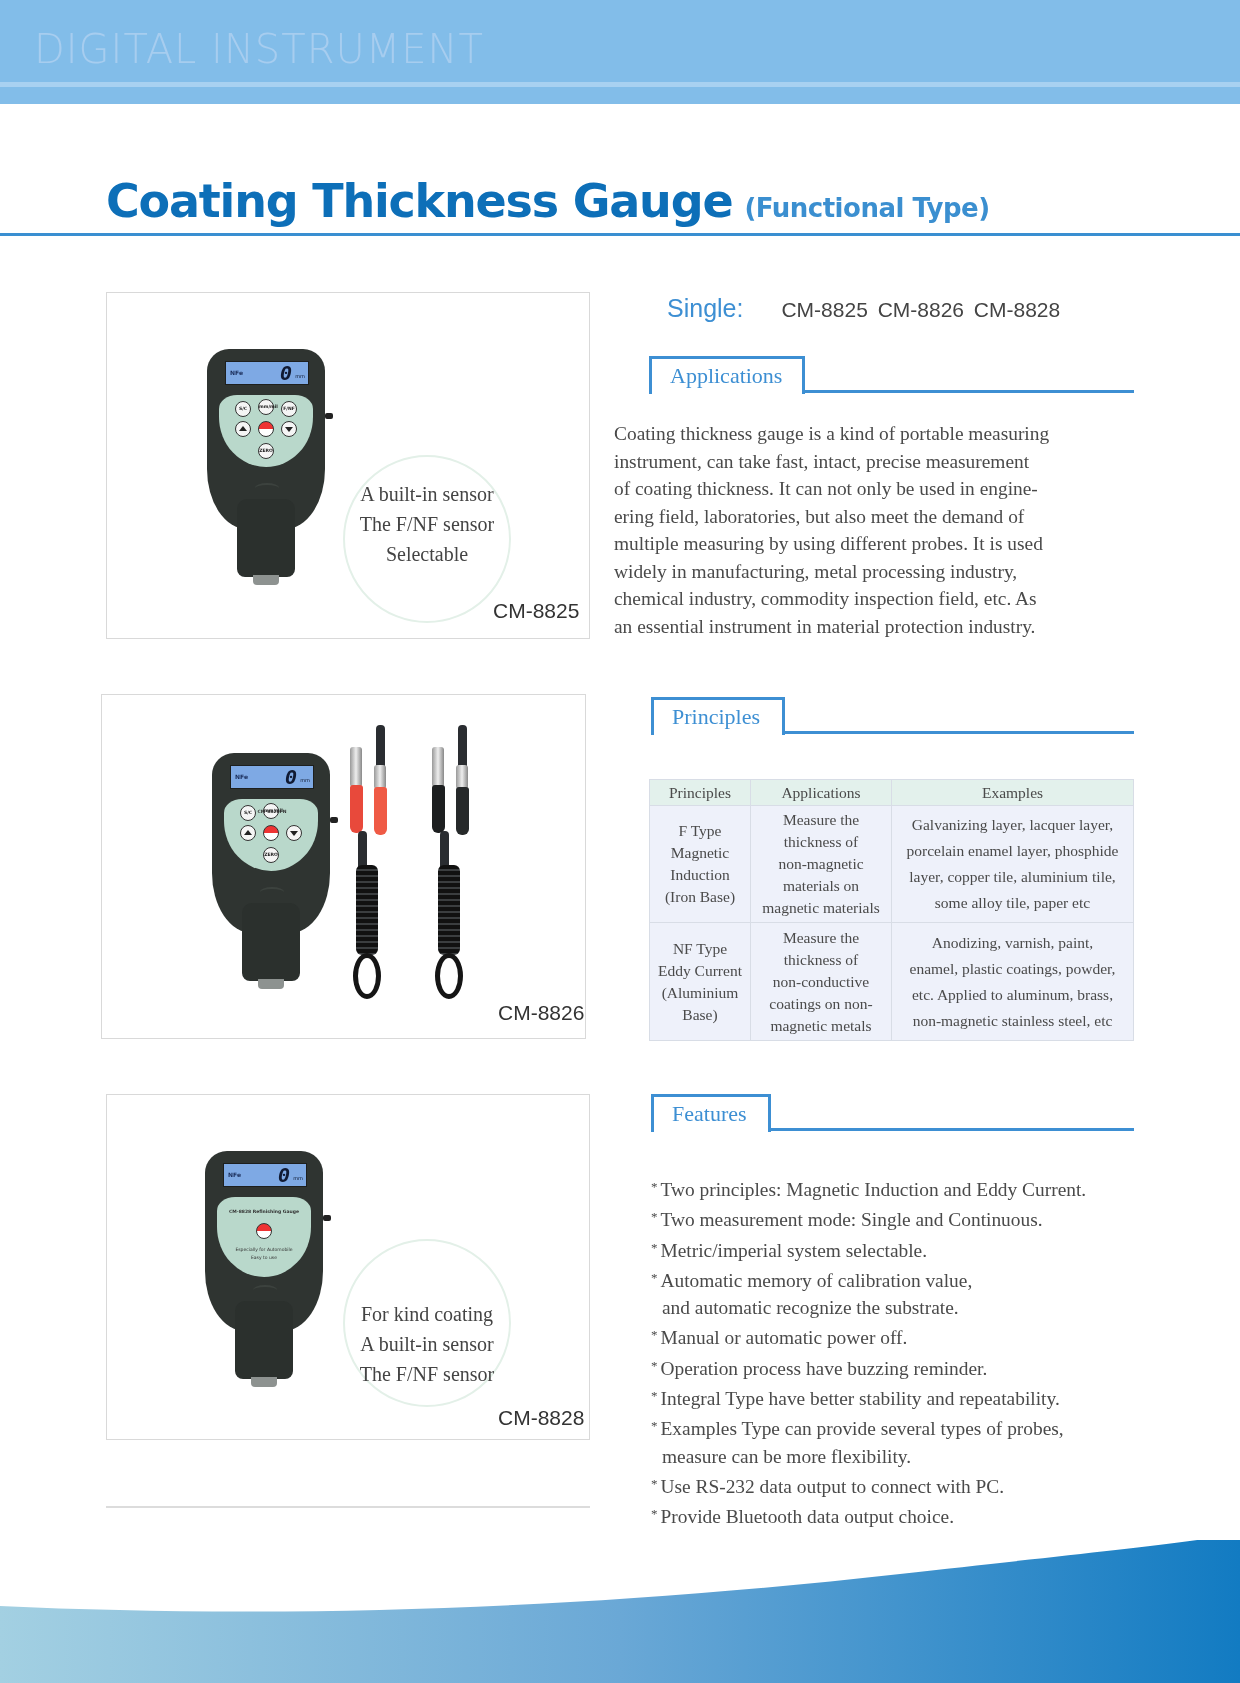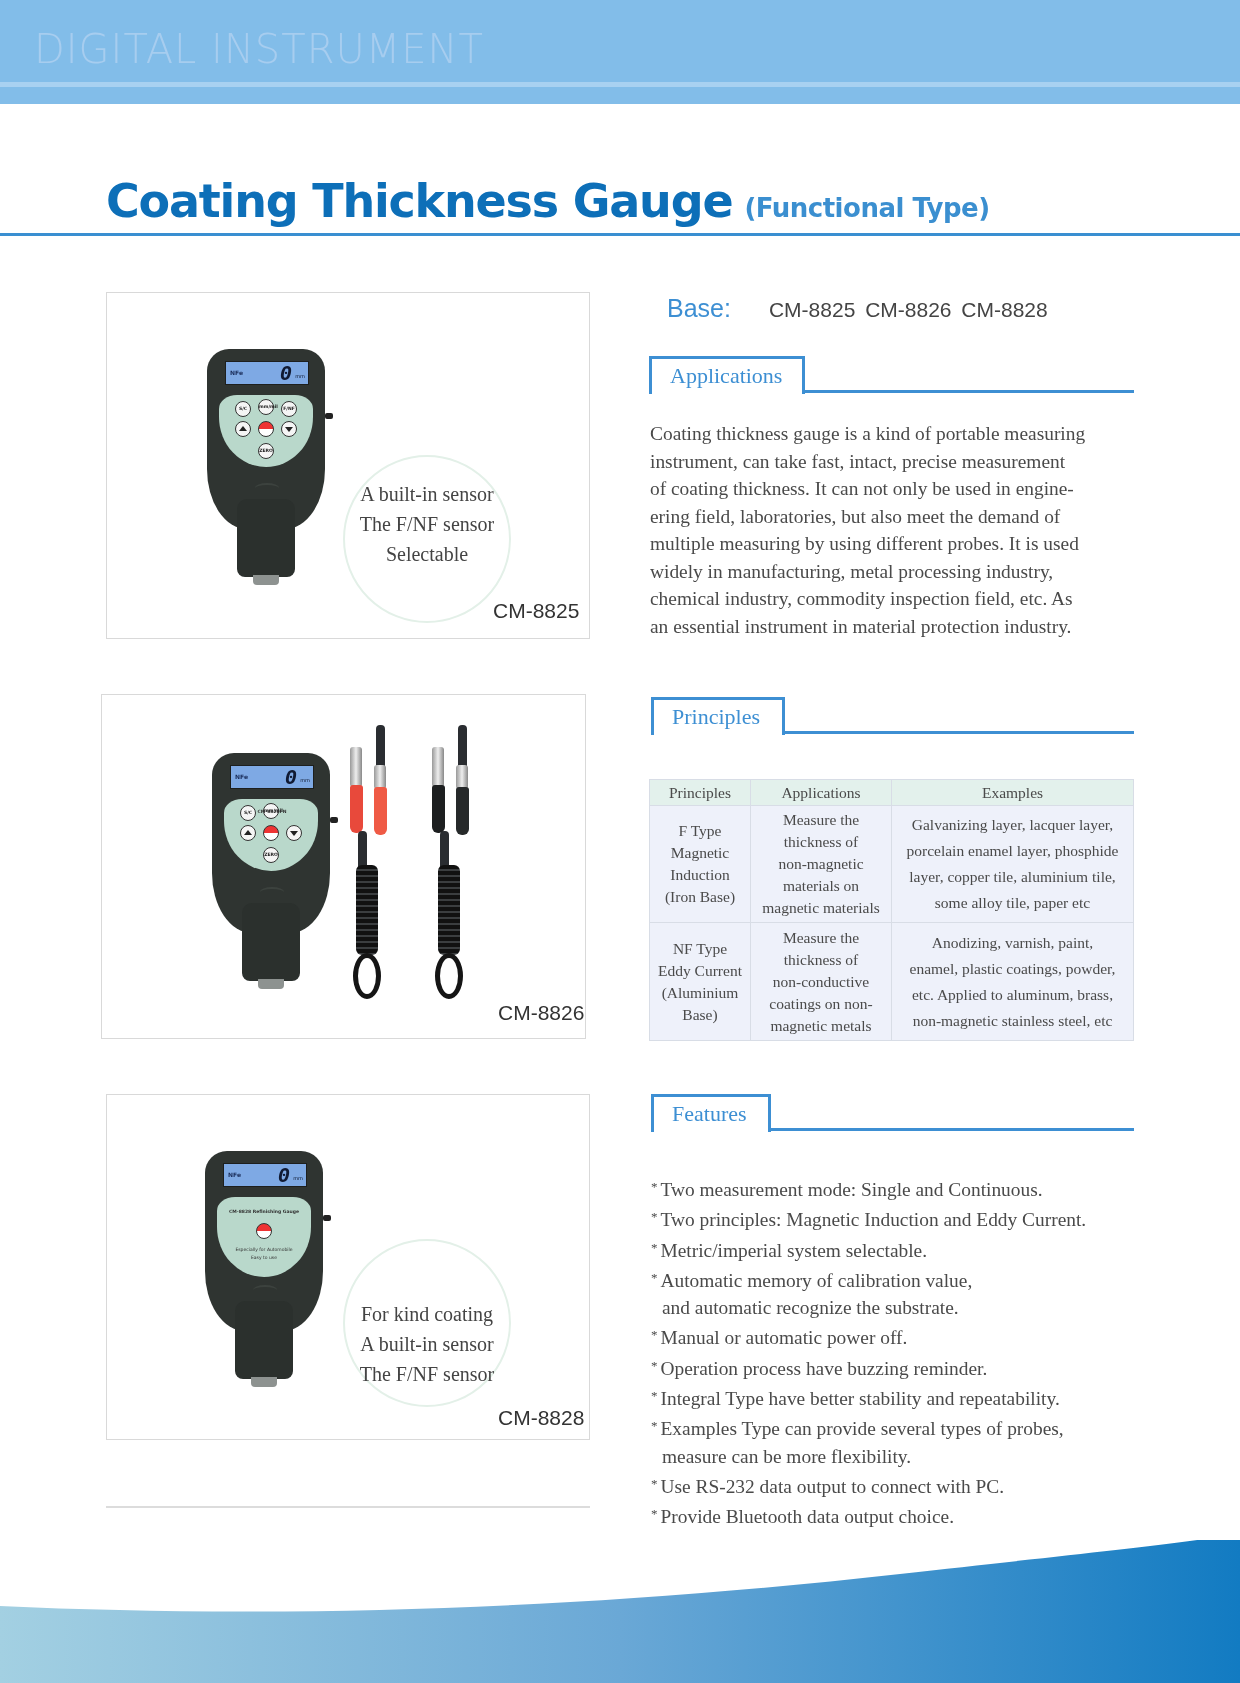--- a/index.html
+++ b/index.html
@@ -56,21 +56,21 @@
 
   
   .model-row { position: absolute; left: 667px; top: 294px; white-space: nowrap; }
   .model-label { font-family: "Liberation Sans", sans-serif; font-size: 25px; color: #3d8fd3; }
   .model-values { font-family: "Liberation Sans", sans-serif; font-size: 21px; color: #444; margin-left: 34px; word-spacing: 4px; }
 
   .sec-head { position: absolute; height: 40px; }
   .sec-head .tab { position: absolute; left: 0; top: 0; height: 38px; border-top: 3px solid #3d8fd3; border-left: 3px solid #3d8fd3; border-right: 3px solid #3d8fd3; background: #fff; padding: 4px 14px 0 18px; font-family: "Liberation Serif", serif; font-size: 22px; color: #3d8fd3; }
   .sec-head .line { position: absolute; top: 34px; right: 0; height: 3px; background: #3d8fd3; }
 
-  .para { position: absolute; left: 650px; top: 420px; width: 490px; font-family: "Liberation Serif", serif; font-size: 19.4px; line-height: 27.5px; color: #4a4a4a; white-space: pre-line; }
+  .para { position: absolute; left: 614px; top: 420px; width: 490px; font-family: "Liberation Serif", serif; font-size: 19.4px; line-height: 27.5px; color: #4a4a4a; white-space: pre-line; }
 
   table.principles { position: absolute; left: 649px; top: 779px; width: 485px; border-collapse: collapse; font-family: "Liberation Serif", serif; font-size: 15.5px; color: #4a4a4a; }
   table.principles th { background: #e3f1ec; font-weight: normal; height: 26px; border: 1px solid #d8dde6; }
   table.principles td { background: #eef1fa; border: 1px solid #d8dde6; text-align: center; vertical-align: middle; line-height: 22px; padding: 3px 2px; }
   table.principles td.c1 { width: 101px; margin-left: 13px; }
   table.principles td.c2 { width: 141px; }
 
   .features { position: absolute; left: 651px; top: 1173px; width: 500px; font-family: "Liberation Serif", serif; font-size: 19.4px; color: #4a4a4a; }
   .feat { line-height: 27.3px; white-space: nowrap; }
   .feat .star { font-size: 13px; vertical-align: 5px; margin-right: 3px; }
@@ -194,21 +194,21 @@
   <div class="circle-text" style="left:220px; top:204px;">
     <div>For kind coating</div>
     <div>A built-in sensor</div>
     <div>The F/NF sensor</div>
   </div>
   <div class="model-tag" style="left:391px; top:311px;">CM-8828</div>
 </div>
 <div class="panel-bottom-line"></div>
 
 <div class="model-row">
-  <span class="model-label">Base:</span>
+  <span class="model-label">Single:</span>
   <span class="model-values">CM-8825  CM-8826  CM-8828</span>
 </div>
 
 <div class="sec-head" style="left:649px; top:356px; width:485px;">
   <div class="line" style="left:153px;"></div>
   <div class="tab" style="width:156px;">Applications</div>
 </div>
 <div class="para">Coating thickness gauge is a kind of portable measuring
 instrument, can take fast, intact, precise measurement
 of coating thickness. It can not only be used in engine-
@@ -264,22 +264,22 @@
     </tr>
   </tbody>
 </table>
 
 <div class="sec-head" style="left:651px; top:1094px; width:483px;">
   <div class="line" style="left:117px;"></div>
   <div class="tab" style="width:120px;">Features</div>
 </div>
 
 <div class="features">
+  <div class="feat"><span class="star">*</span><span>Two principles: Magnetic Induction and Eddy Current.</span></div>
   <div class="feat"><span class="star">*</span><span>Two measurement mode: Single and Continuous.</span></div>
-  <div class="feat"><span class="star">*</span><span>Two principles: Magnetic Induction and Eddy Current.</span></div>
   <div class="feat"><span class="star">*</span><span>Metric/imperial system selectable.</span></div>
   <div class="feat"><span class="star">*</span><span>Automatic memory of calibration value,</span><span class="cont">and automatic recognize the substrate.</span></div>
   <div class="feat"><span class="star">*</span><span>Manual or automatic power off.</span></div>
   <div class="feat"><span class="star">*</span><span>Operation process have buzzing reminder.</span></div>
   <div class="feat"><span class="star">*</span><span>Integral Type have better stability and repeatability.</span></div>
   <div class="feat"><span class="star">*</span><span>Examples Type can provide several types of probes,</span><span class="cont">measure can be more flexibility.</span></div>
   <div class="feat"><span class="star">*</span><span>Use RS-232 data output to connect with PC.</span></div>
   <div class="feat"><span class="star">*</span><span>Provide Bluetooth data output choice.</span></div>
 </div>
 

